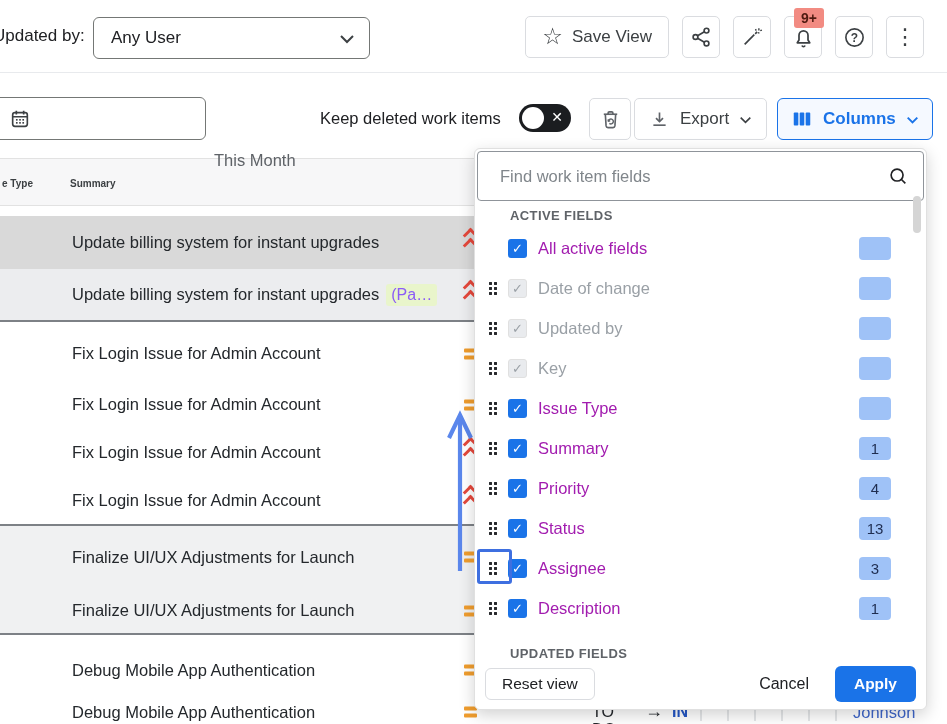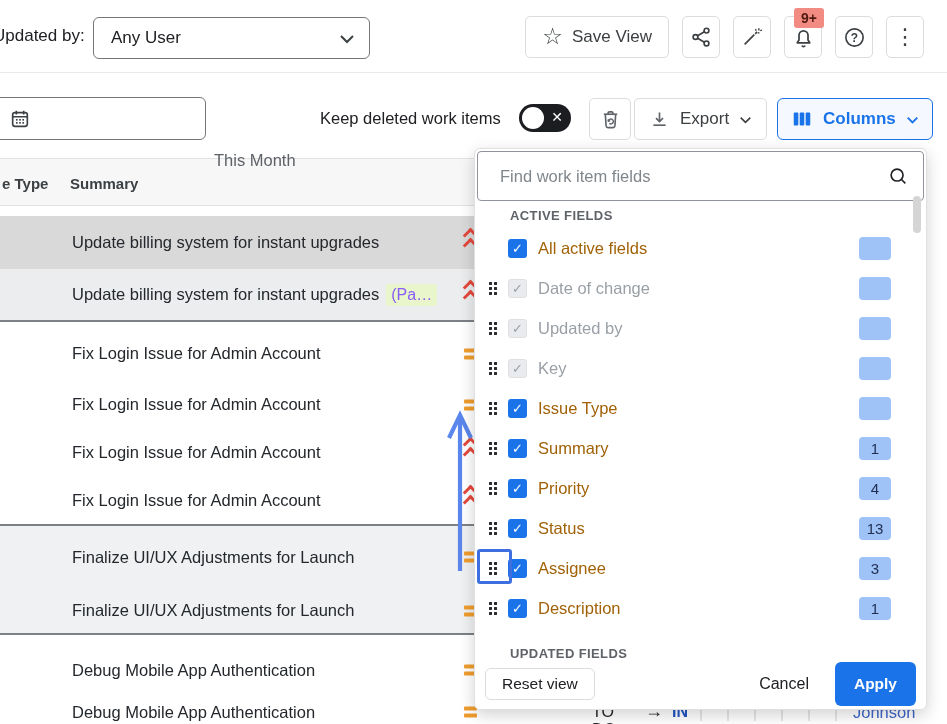--- a/index.html
+++ b/index.html
@@ -37,21 +37,21 @@
   .toggle .x{position:absolute;right:8px;top:5px;color:#fff;font-size:14px;font-weight:bold;}
   .trash-btn{position:absolute;left:589px;top:12px;width:42px;height:42px;}
   .export-btn{position:absolute;left:634px;top:12px;padding:0 14px;gap:10px;font-size:17px;color:#3c4043;}
   .columns-btn{position:absolute;left:777px;top:12px;padding:0 13px;gap:10px;font-size:17px;color:#1a73e8;font-weight:bold;
     background:#f5f9ff;border:1.5px solid #1a73e8;border-radius:6px;}
   .chev{margin-top:2px}
   
   .table-wrap{position:absolute;left:0;top:0;width:925px;height:724px;z-index:0;}
   .thead{position:absolute;left:0;top:158px;width:925px;height:48px;background:#f7f7f8;
     border-top:1px solid #e2e2e2;border-bottom:1px solid #e2e2e2;box-sizing:border-box;}
-  .th{position:absolute;top:0;height:48px;display:flex;align-items:center;font-size:15px;font-weight:bold;color:#3c4043;}
+  .th{position:absolute;top:0;height:48px;display:flex;align-items:center;font-size:10px;font-weight:bold;color:#3c4043;}
   .th1{left:2px;} .th2{left:70px;}
   .trow{position:absolute;left:0;width:925px;display:flex;align-items:center;padding-left:72px;box-sizing:border-box;
     font-size:16.5px;color:#24282c;cursor:pointer;}
   .bg-selected{background:#d9d9d9;}
   .bg-alt{background:#ecedef;}
   .bg-alt2{background:#f0f1f2;}
   .bg-white{background:#fff;}
   .r1{top:216px;height:53px;} .r2{top:269px;height:51px;}
   .r3{top:326px;height:55px;} .r4{top:381px;height:47px;}
   .r5{top:428px;height:48px;} .r6{top:476px;height:48px;}
@@ -82,31 +82,31 @@
   .plist{position:absolute;top:41px;left:0;right:0;}
   .psection{height:34px;margin-top:4px;padding:14px 0 0 35px;box-sizing:border-box;
     font-size:13px;font-weight:bold;color:#5f6368;letter-spacing:.4px;}
   .pitem{height:40px;display:flex;align-items:center;padding-left:33px;position:relative;cursor:pointer;}
   .handle{position:absolute;left:13px;top:13px;width:10px;height:15px;cursor:grab;
     background-image:radial-gradient(circle,#27292c 1.4px,transparent 1.6px);background-size:5px 5px;}
   .cbx{width:19px;height:19px;border-radius:3px;background:#1a73e8;display:flex;align-items:center;
     justify-content:center;color:#fff;font-size:13px;font-weight:bold;flex:0 0 auto;cursor:pointer;}
   .cbx::after{content:"✓";}
   .pitem.dis .cbx{background:#e9ebee;border:1px solid #e0e0e0;color:#9aa0a6;width:17px;height:17px;}
-  .plabel{margin-left:11px;font-size:16.5px;color:#a16207;}
+  .plabel{margin-left:11px;font-size:16.5px;color:#a21caf;}
   .pitem.dis .plabel{color:#9aa0a6;}
   .pbadge{margin-left:auto;margin-right:35px;min-width:32px;height:23px;background:#9fc2f7;border-radius:4px;
     display:flex;align-items:center;justify-content:center;font-size:15px;color:#1f2d50;}
   .scroll-thumb{position:absolute;right:5px;top:47px;width:8px;height:37px;background:#d5d5d5;border-radius:5px;}
   .pfooter{position:absolute;left:0;right:0;bottom:0;height:50px;display:flex;align-items:center;
     padding:0 10px;box-sizing:border-box;background:#fff;border-radius:0 0 6px 6px;}
   .reset-btn{height:32px;padding:0 16px;border:1px solid #dadce0;border-radius:6px;background:#fff;
     font-size:15.5px;color:#202124;display:flex;align-items:center;cursor:pointer;font-family:inherit;}
   .cancel-btn{margin-left:auto;font-size:16px;color:#202124;cursor:pointer;}
-  .apply-btn{margin-left:26px;height:44px;padding:0 19px;background:#1a73e8;color:#fff;font-weight:bold;
+  .apply-btn{margin-left:26px;height:36px;padding:0 19px;background:#1a73e8;color:#fff;font-weight:bold;
     font-size:15.5px;border-radius:6px;display:flex;align-items:center;cursor:pointer;}
   
   .arrow-overlay{position:absolute;left:440px;top:405px;z-index:5;pointer-events:none;}
   .handle-box{position:absolute;left:477px;top:549px;width:35px;height:35px;border:3px solid #3e6fe0;
     border-radius:3px;z-index:30;box-sizing:border-box;pointer-events:none;}
 </style>
 </head>
 <body>
 
 <div class="table-wrap">

